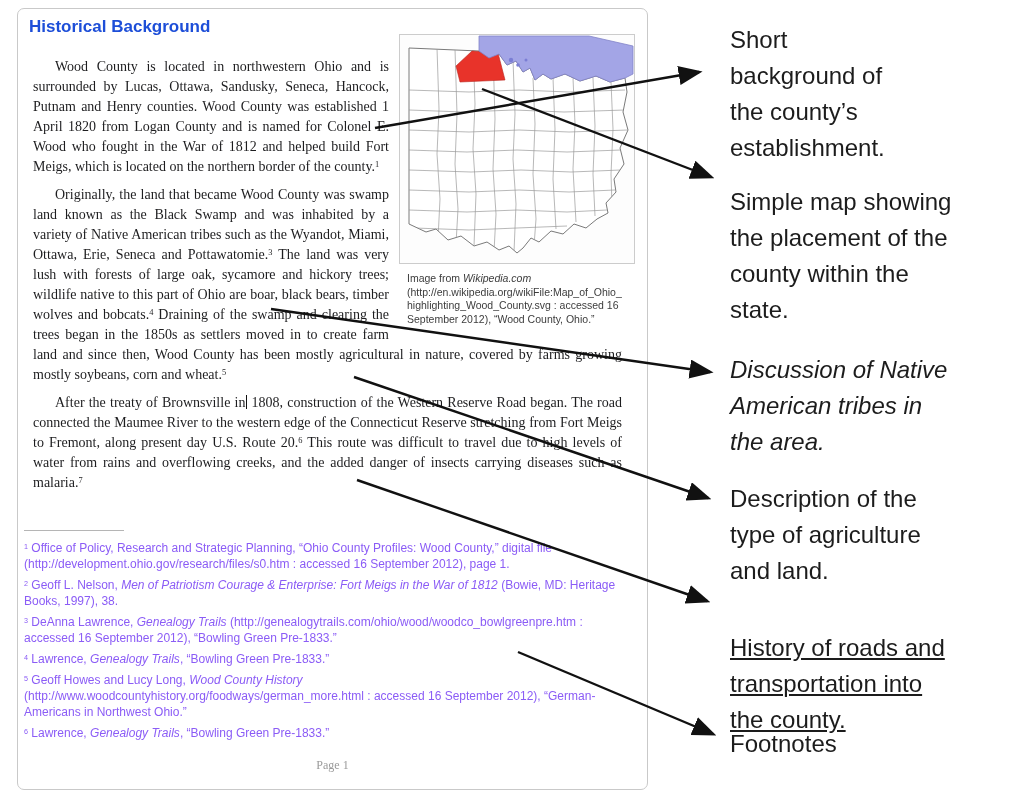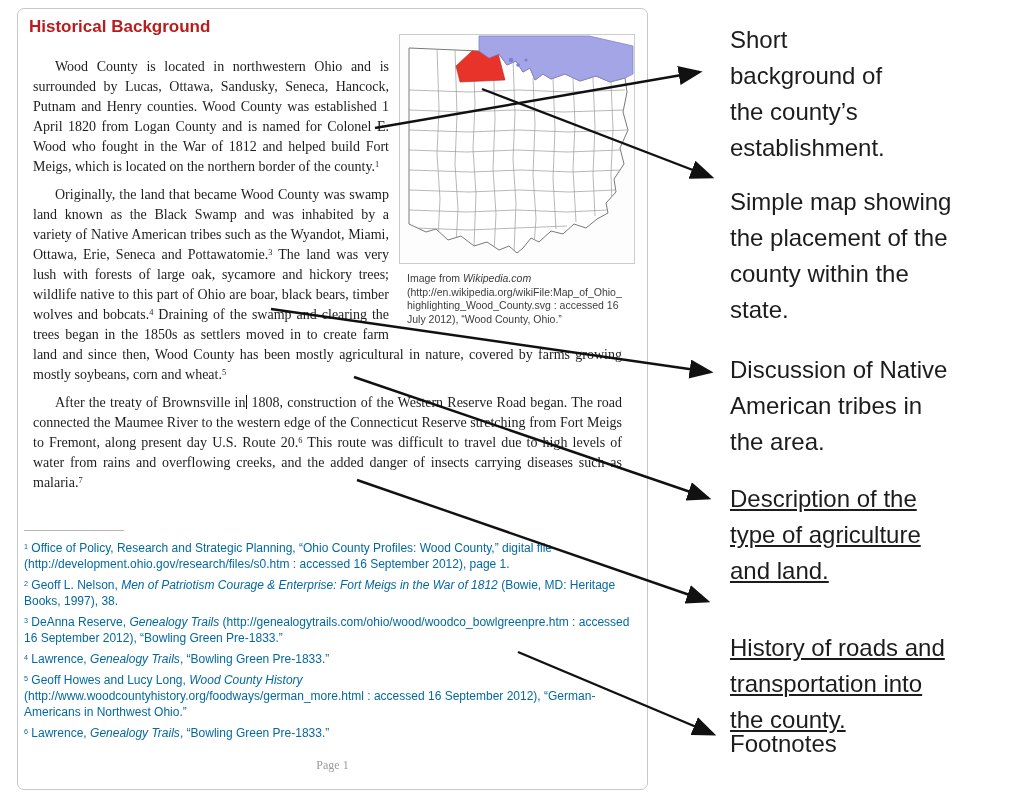--- a/index.html
+++ b/index.html
@@ -3,47 +3,47 @@
 <meta charset="utf-8">
 <style>
   html,body{margin:0;padding:0;background:#ffffff;}
   .canvas{position:relative;width:1024px;height:794px;background:#ffffff;overflow:hidden;
           font-family:"Liberation Sans",sans-serif;}
   
   .doc-page{position:absolute;left:17px;top:8px;width:629px;height:780px;
             background:#ffffff;border:1px solid #c9c9c9;border-radius:7px;}
   .page-title{position:absolute;left:11px;top:8px;margin:0;
               font-family:"Liberation Sans",sans-serif;font-weight:bold;
-              font-size:17px;color:#b91c1c;}
+              font-size:17px;color:#1d4ed8;}
   .body-text{position:absolute;left:7px;top:40px;width:605px;
              font-family:"Liberation Serif",serif;font-size:14px;line-height:20px;
              color:#1d1d1f;text-align:justify;}
   .body-text p{margin:8px;text-indent:22px;}
   .map-float{float:right;width:236px;margin:-15px -5px 6px 10px;}
   .map-frame{display:block;}
   .map-caption{margin:3px 0 0 0;text-indent:0 !important;
                font-family:"Liberation Sans",sans-serif;font-size:10.5px;line-height:13.5px;
                color:#3c3c3c;text-align:left;overflow-wrap:anywhere;}
   sup{font-size:0.6em;line-height:0;vertical-align:0.45em;}
   .caret{display:inline-block;width:1px;height:14px;background:#111;
          vertical-align:-2px;margin:0 0.5px;}
   .footnotes-area{position:absolute;left:6px;top:521px;width:612px;background:#ffffff;}
   .fn-divider{width:100px;height:1px;background:#b5b5b5;margin:0 0 9px 0;}
   .footnote{margin:0 0 5px 0;font-family:"Liberation Sans",sans-serif;
-            font-size:12px;line-height:16px;color:#0369a1;text-align:left;}
+            font-size:12px;line-height:16px;color:#8b5cf6;text-align:left;}
   .page-number{position:absolute;left:0;right:0;bottom:16px;text-align:center;
                font-family:Liberation Serif, serif;font-size:12px;color:#9a9a9a;}
   
   .arrows{position:absolute;left:0;top:0;width:1024px;height:794px;pointer-events:none;}
   
   .annotation{position:absolute;left:730px;width:290px;
               font-family:"Liberation Sans",sans-serif;font-size:24px;line-height:36px;
               color:#1c1c1c;white-space:pre-line;}
-  .a1{top:22px;} .a2{top:184px;} .a3{top:352px;}
-  .a4{top:481px;text-decoration:underline;} .a5{top:630px;text-decoration:underline;} .a6{top:726px;}
+  .a1{top:22px;} .a2{top:184px;} .a3{top:352px;font-style:italic;}
+  .a4{top:481px;} .a5{top:630px;text-decoration:underline;} .a6{top:726px;}
 </style>
 </head>
 <body>
 
 <div class="canvas">
 
   <div class="doc-page">
     <h1 class="page-title">Historical Background</h1>
 
     <div class="body-text">
@@ -83,33 +83,33 @@
             <path d="M16,194 L70,196 L118,194 L168,192"></path>
           </g>
 
           <path d="M57,32 L73,17 L99,19 L106,46 L61,48 Z" fill="#e8332a" stroke="#b9251e" stroke-width="0.6"></path>
 
           <path d="M80,2 L190,2 L234,12 L234,40 L226,44 L211,48 L197,42 L181,47 L166,40 L152,45 L144,40 L136,46 L131,34 L124,38 L117,27 L108,31 L100,20 L90,24 L80,17 Z" fill="#a3a5e6" stroke="#8183c8" stroke-width="0.8"></path>
           <circle cx="112" cy="26" r="2.2" fill="#7b7ed4"></circle>
           <circle cx="119" cy="31" r="1.8" fill="#7b7ed4"></circle>
           <circle cx="127" cy="26" r="1.5" fill="#7b7ed4"></circle>
         </svg>
-        <p class="map-caption"><span>Image from </span><i>Wikipedia.com</i><span> (http://en.wikipedia.org/wikiFile:Map_of_Ohio_highlighting_Wood_County.svg : accessed 16 July 2012), “Wood County, Ohio.”</span></p>
+        <p class="map-caption"><span>Image from </span><i>Wikipedia.com</i><span> (http://en.wikipedia.org/wikiFile:Map_of_Ohio_highlighting_Wood_County.svg : accessed 16 September 2012), “Wood County, Ohio.”</span></p>
       </div>
       <p><span>Wood County is located in northwestern Ohio and is surrounded by Lucas, Ottawa, Sandusky, Seneca, Hancock, Putnam and Henry counties. Wood County was established 1 April 1820 from Logan County and is named for Colonel E. Wood who fought in the War of 1812 and helped build Fort Meigs, which is located on the northern border of the county.</span><sup>1</sup></p>
       <p><span>Originally, the land that became Wood County was swamp land known as the Black Swamp and was inhabited by a variety of Native American tribes such as the Wyandot, Miami, Ottawa, Erie, Seneca and Pottawatomie.</span><sup>3</sup><span> The land was very lush with forests of large oak, sycamore and hickory trees; wildlife native to this part of Ohio are boar, black bears, timber wolves and bobcats.</span><sup>4</sup><span> Draining of the swamp and clearing the trees began in the 1850s as settlers moved in to create farm land and since then, Wood County has been mostly agricultural in nature, covered by farms growing mostly soybeans, corn and wheat.</span><sup>5</sup></p>
       <p><span>After the treaty of Brownsville in</span><span class="caret"></span><span> 1808, construction of the Western Reserve Road began. The road connected the Maumee River to the western edge of the Connecticut Reserve stretching from Fort Meigs to Fremont, along present day U.S. Route 20.</span><sup>6</sup><span> This route was difficult to travel due to high levels of water from rains and overflowing creeks, and the added danger of insects carrying diseases such as malaria.</span><sup>7</sup></p>
     </div>
 
     <div class="footnotes-area">
       <div class="fn-divider"></div>
       <div id="footnotes">
           <p class="footnote"><sup>1</sup><span> Office of Policy, Research and Strategic Planning, “Ohio County Profiles: Wood County,” digital file (http://development.ohio.gov/research/files/s0.htm : accessed 16 September 2012), page 1.</span></p>
           <p class="footnote"><sup>2</sup><span> Geoff L. Nelson, </span><i>Men of Patriotism Courage &amp; Enterprise: Fort Meigs in the War of 1812</i><span> (Bowie, MD: Heritage Books, 1997), 38.</span></p>
-          <p class="footnote"><sup>3</sup><span> DeAnna Reserve, </span><i>Genealogy Trails</i><span> (http://genealogytrails.com/ohio/wood/woodco_bowlgreenpre.htm : accessed 16 September 2012), “Bowling Green Pre-1833.”</span></p>
+          <p class="footnote"><sup>3</sup><span> DeAnna Lawrence, </span><i>Genealogy Trails</i><span> (http://genealogytrails.com/ohio/wood/woodco_bowlgreenpre.htm : accessed 16 September 2012), “Bowling Green Pre-1833.”</span></p>
           <p class="footnote"><sup>4</sup><span> Lawrence, </span><i>Genealogy Trails</i><span>, “Bowling Green Pre-1833.”</span></p>
           <p class="footnote"><sup>5</sup><span> Geoff Howes and Lucy Long, </span><i>Wood County History</i><span> (http://www.woodcountyhistory.org/foodways/german_more.html : accessed 16 September 2012), “German-Americans in Northwest Ohio.”</span></p>
           <p class="footnote"><sup>6</sup><span> Lawrence, </span><i>Genealogy Trails</i><span>, “Bowling Green Pre-1833.”</span></p>
         </div>
     </div>
 
     <div class="page-number">Page 1</div>
   </div>
 
   <svg class="arrows" width="1024" height="794" viewBox="0 0 1024 794" xmlns="http://www.w3.org/2000/svg">

